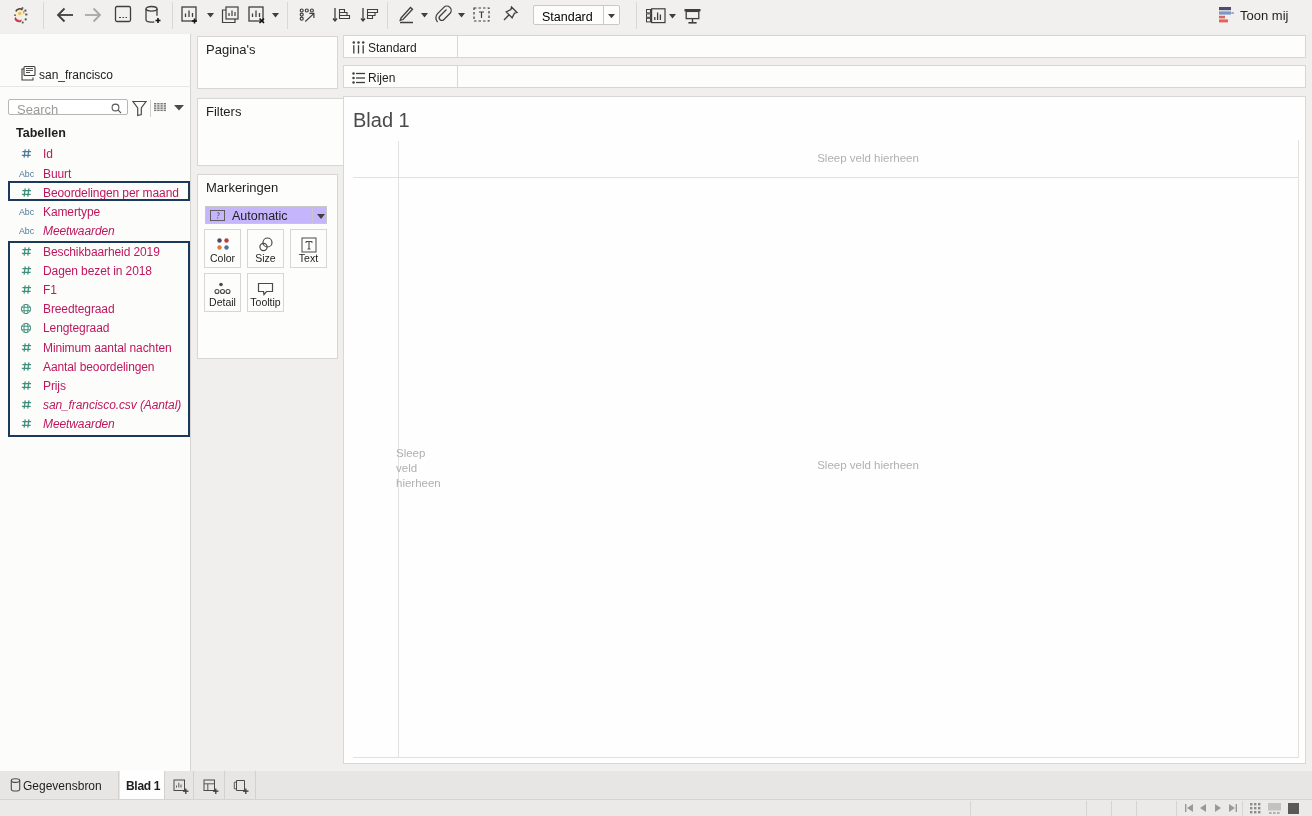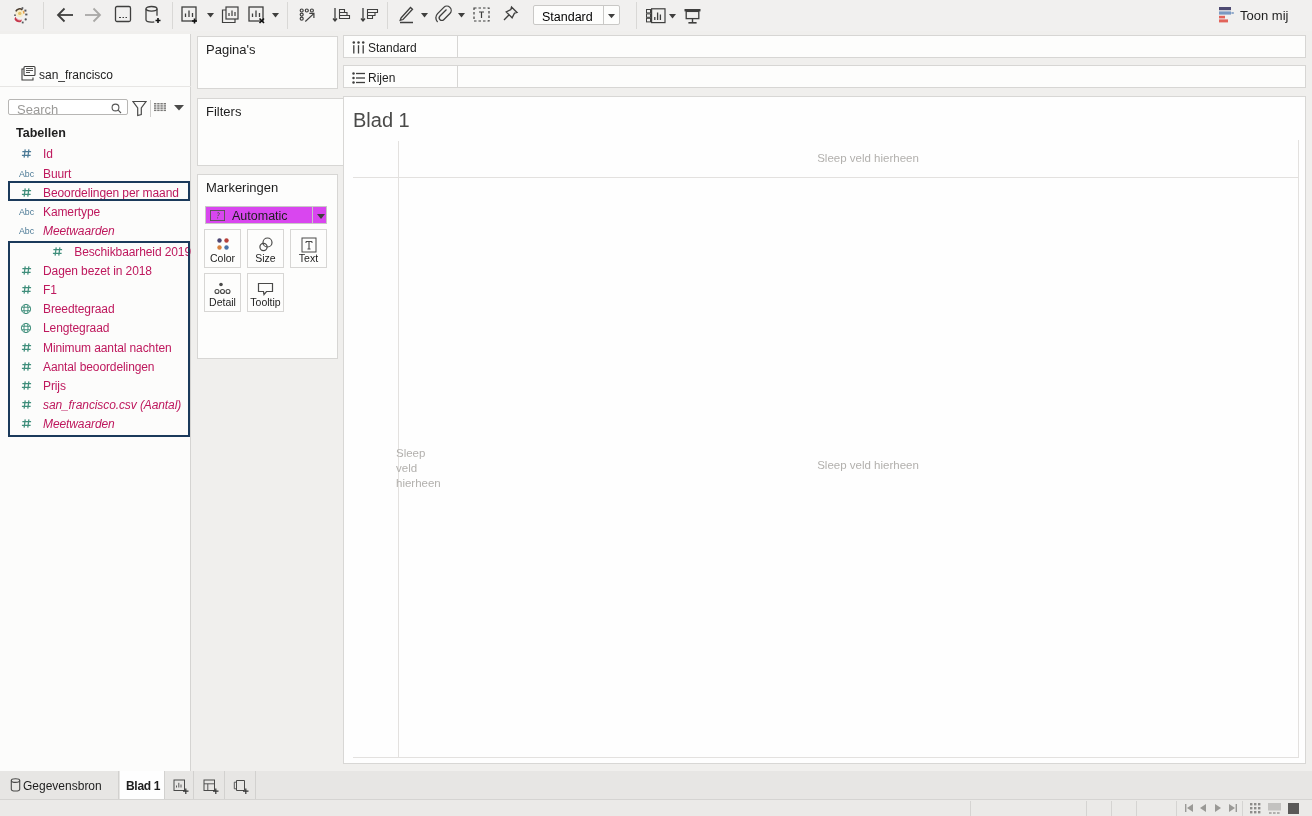--- a/index.html
+++ b/index.html
@@ -283,21 +283,21 @@
         <span class="flab">Kamertype</span>
       </div>
   <div class="fieldrow" style="top:187px;">
         <span class="fic">
           <svg width="15" height="11" viewBox="0 0 15 11">
             <text x="0" y="8.8" font-size="8.8" fill="#4c7a96" font-family="Liberation Sans,sans-serif">Abc</text>
           </svg>
         </span>
         <span class="flab it">Meetwaarden</span>
       </div>
-  <div class="fieldrow" style="top:208px;justify-content:flex-end;">
+  <div class="fieldrow" style="top:208px;">
         <span class="fic">
           <svg width="11" height="11" viewBox="0 0 12 12" stroke="#3f8e7b" stroke-width="1.35" fill="none">
             <path d="M4.6 1.5 3.4 10.5M8.6 1.5 7.4 10.5M1.5 4h9.5M1 8h9.5"></path>
           </svg>
         </span>
         <span class="flab">Beschikbaarheid 2019</span>
       </div>
   <div class="fieldrow" style="top:227px;">
         <span class="fic">
           <svg width="11" height="11" viewBox="0 0 12 12" stroke="#3f8e7b" stroke-width="1.35" fill="none">
@@ -381,21 +381,21 @@
 
 <div class="card" style="left:197px;top:36px;width:141px;height:53px;">
   <span class="cardlabel">Pagina's</span>
 </div>
 <div class="card" style="left:197px;top:98px;width:152px;height:68px;">
   <span class="cardlabel">Filters</span>
 </div>
 <div class="card" style="left:197px;top:174px;width:141px;height:185px;">
   <span class="cardlabel">Markeringen</span>
 
-  <div style="position:absolute;left:7px;top:31px;width:122px;height:18px;background:#d946ef;border:1px solid #c9c8c6;">
+  <div style="position:absolute;left:7px;top:31px;width:122px;height:18px;background:#c4b5fd;border:1px solid #c9c8c6;">
     <svg style="position:absolute;left:4px;top:3px;" width="15" height="11" viewBox="0 0 15 11" fill="none" stroke="#55554f" stroke-width="0.9">
       <rect x="0.45" y="0.45" width="14.1" height="10.1"></rect>
       <path d="M7.4 3c1-.9 2.6.1 1.8 1.4-.5.7-1.2.7-1.4 1.7" stroke-width="1"></path>
       <circle cx="7.6" cy="7.8" r="0.6" fill="#55554f" stroke="none"></circle>
     </svg>
     <span style="position:absolute;left:26px;top:2px;font-size:12.5px;">Automatic</span>
     <div style="position:absolute;right:13px;top:0;width:1px;height:16px;background:#c9c8c6;"></div>
   </div>
   <div style="position:absolute;left:116px;top:31px;width:13px;height:19px;"></div>
   <svg style="position:absolute;left:119px;top:39px;" width="8" height="6" viewBox="0 0 8 6">

